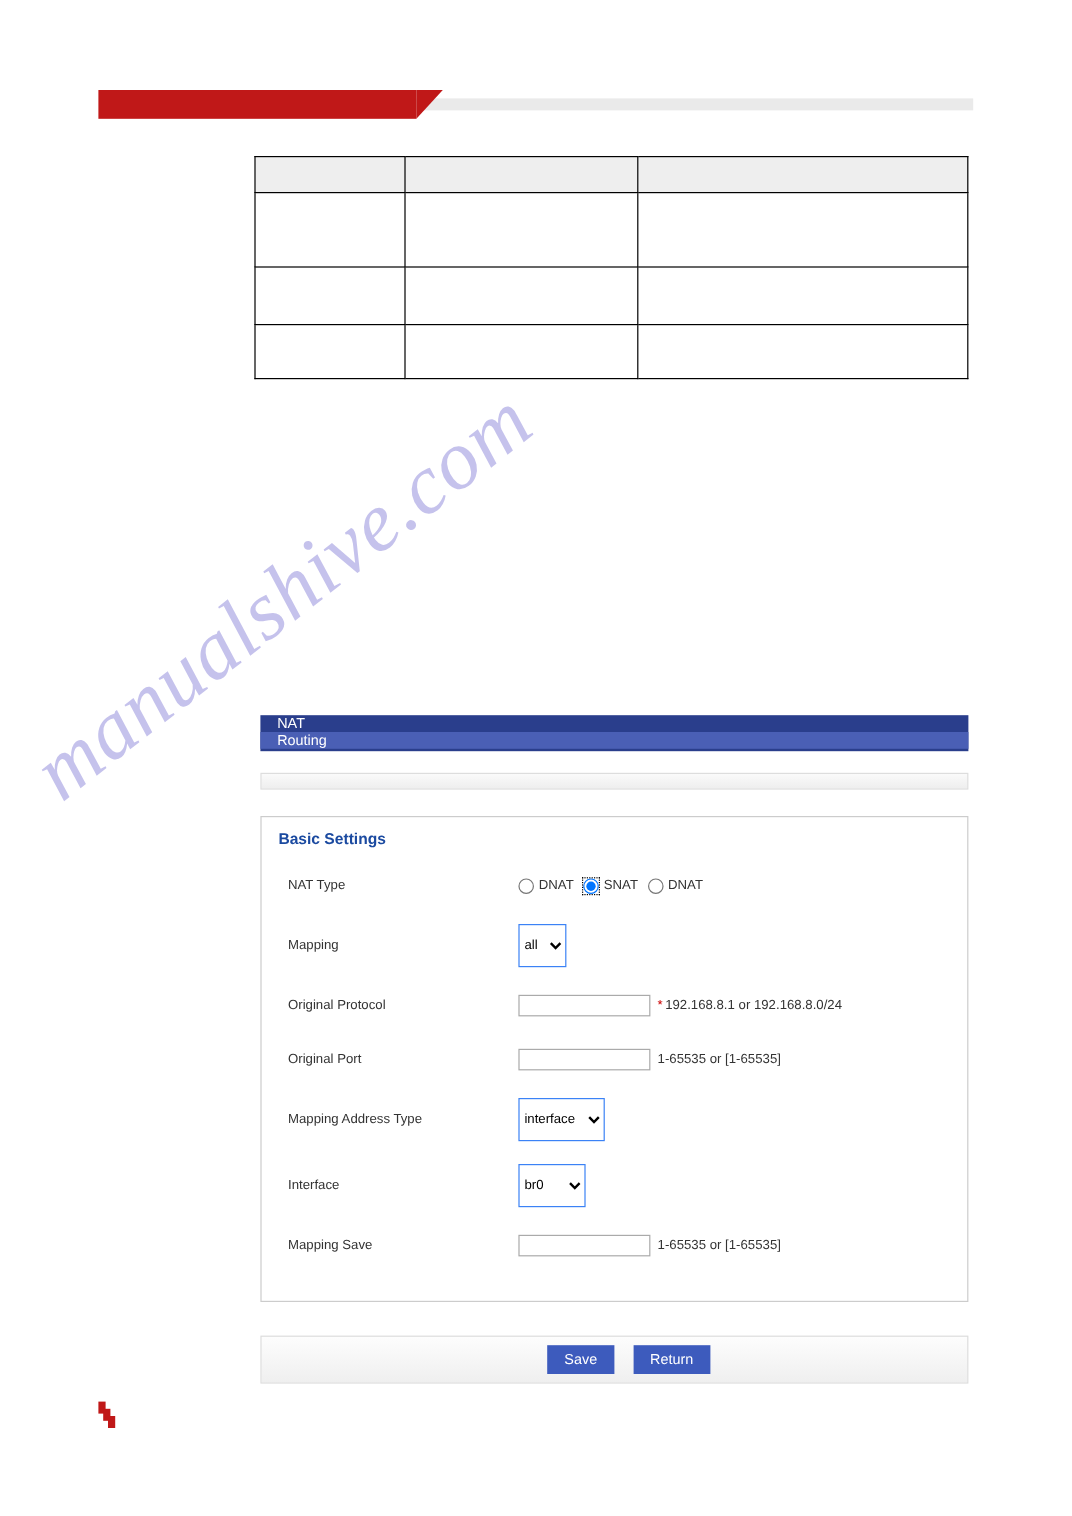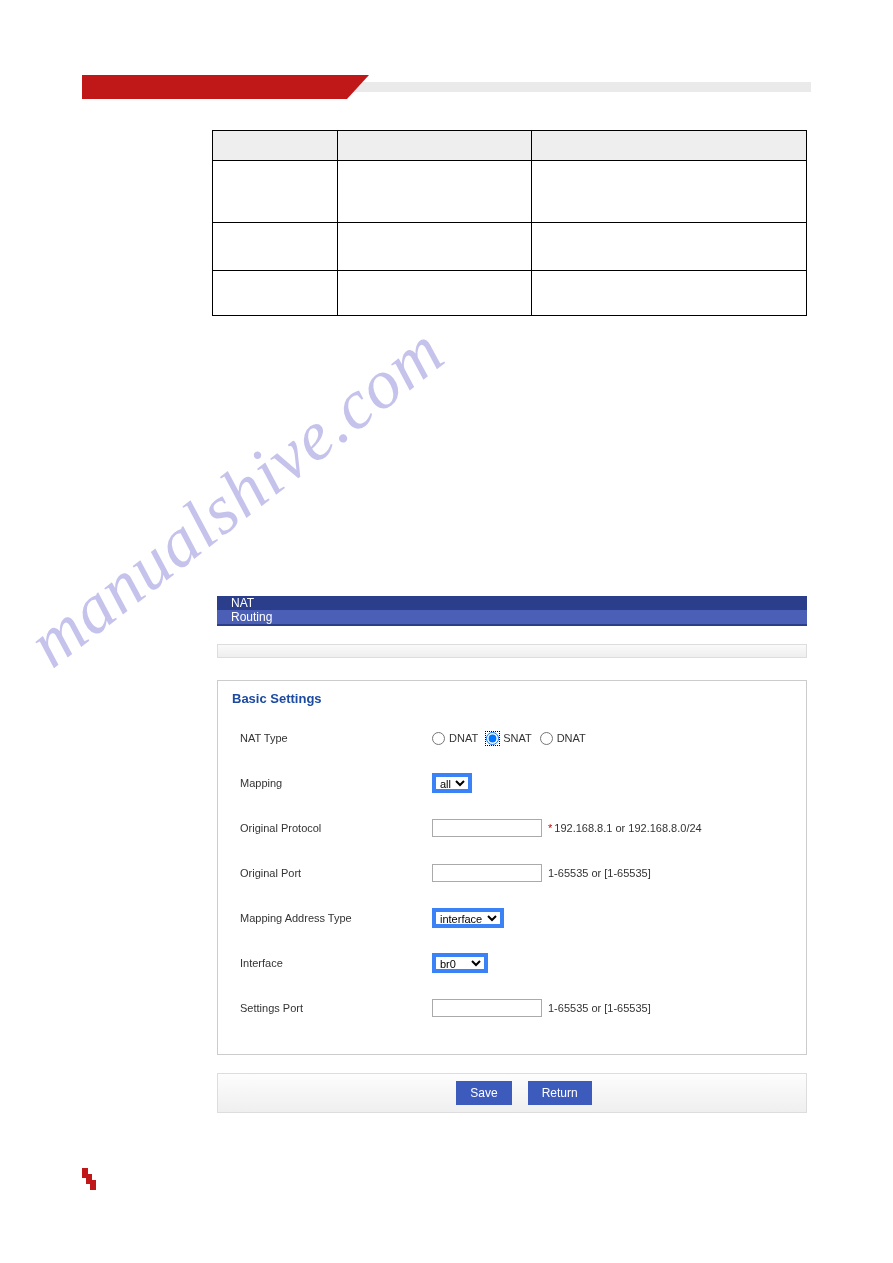--- a/index.html
+++ b/index.html
@@ -31,31 +31,31 @@
   .tab.active { background: #4a5fb5; }
 
   .spacer-band { height: 14px; background: linear-gradient(#fafafa,#eee); border:1px solid #ddd; margin-top: 18px; }
 
   .fieldset { border:1px solid #ccc; margin-top: 22px; padding: 10px 14px 14px 14px; }
   .legend { color:#1b4aa0; font-weight:bold; font-size:13px; margin-bottom:8px; }
   .row { display:flex; align-items:center; min-height: 26px; margin: 19px 0; font-size:11px; }
   .lbl { width: 200px; padding-left: 8px; color:#333; }
   .ctrl { display:flex; align-items:center; gap:6px; color:#333; }
   input[type="text"]{ height:18px; width:110px; border:1px solid #aaa; font-size:11px; padding:0 2px; }
-  select { height:20px; border:4px solid #3b82f6; font-size:11px; background:#fff; }
+  select { height:36px; border:1px solid #3b82f6; font-size:11px; background:#fff; }
   select.small{ width:40px; }
   select.med{ width:72px; }
   select.med2{ width:56px; }
   .radio-group{ display:flex; align-items:center; gap:4px; }
   .radio-group label{ margin-right:4px; white-space:nowrap; }
   .focus-radio{ outline:1px dotted #000; outline-offset:0px; }
   .hint{ font-size:11px; color:#333; }
   .asterisk{ color:#c00; margin-right:2px; }
 
-  .button-band { margin-top:18px; height:40px; border:1px solid #ddd; background:linear-gradient(#fdfdfd,#efefef); display:flex; align-items:center; justify-content:center; gap:16px;padding-left:24px; }
+  .button-band { margin-top:28px; height:40px; border:1px solid #ddd; background:linear-gradient(#fdfdfd,#efefef); display:flex; align-items:center; justify-content:center; gap:16px;padding-left:24px; }
   .btn { background:#3d5bbd; color:#fff; border:none; padding:5px 14px; font-size:12px; cursor:pointer; }
 
   .footer-logo { position:absolute; bottom:70px; left:82px; }
   .logo-sq { display:inline-block; width:14px; height:22px; position:relative; }
   .logo-sq::before, .logo-sq::after{ content:''; position:absolute; width:6px; height:10px; background:#c01818; }
   .logo-sq::before{ left:0; top:0; }
   .logo-sq::after{ right:0; bottom:0; }
   .logo-sq .m1{ position:absolute; left:4px; top:6px; width:6px; height:10px; background:#c01818; }
 
   .watermark { position:absolute; top:370px; left:120px; width:620px; height:560px; font-size:70px; font-style:italic; color:rgba(90,80,200,0.35); transform:rotate(-38deg); pointer-events:none; font-family: 'Times New Roman', serif; letter-spacing:1px; }
@@ -152,21 +152,21 @@
         </div>
 
         <div class="row">
           <div class="lbl">Interface</div>
           <div class="ctrl">
             <select class="med2"><option>br0</option></select>
           </div>
         </div>
 
         <div class="row">
-          <div class="lbl">Settings Port</div>
+          <div class="lbl">Mapping Save</div>
           <div class="ctrl">
             <input type="text" style="">
             <span class="hint">1-65535 or [1-65535]</span>
           </div>
         </div>
       </div>
 
       <div class="button-band">
         <button class="btn">Save</button>
         <button class="btn">Return</button>

